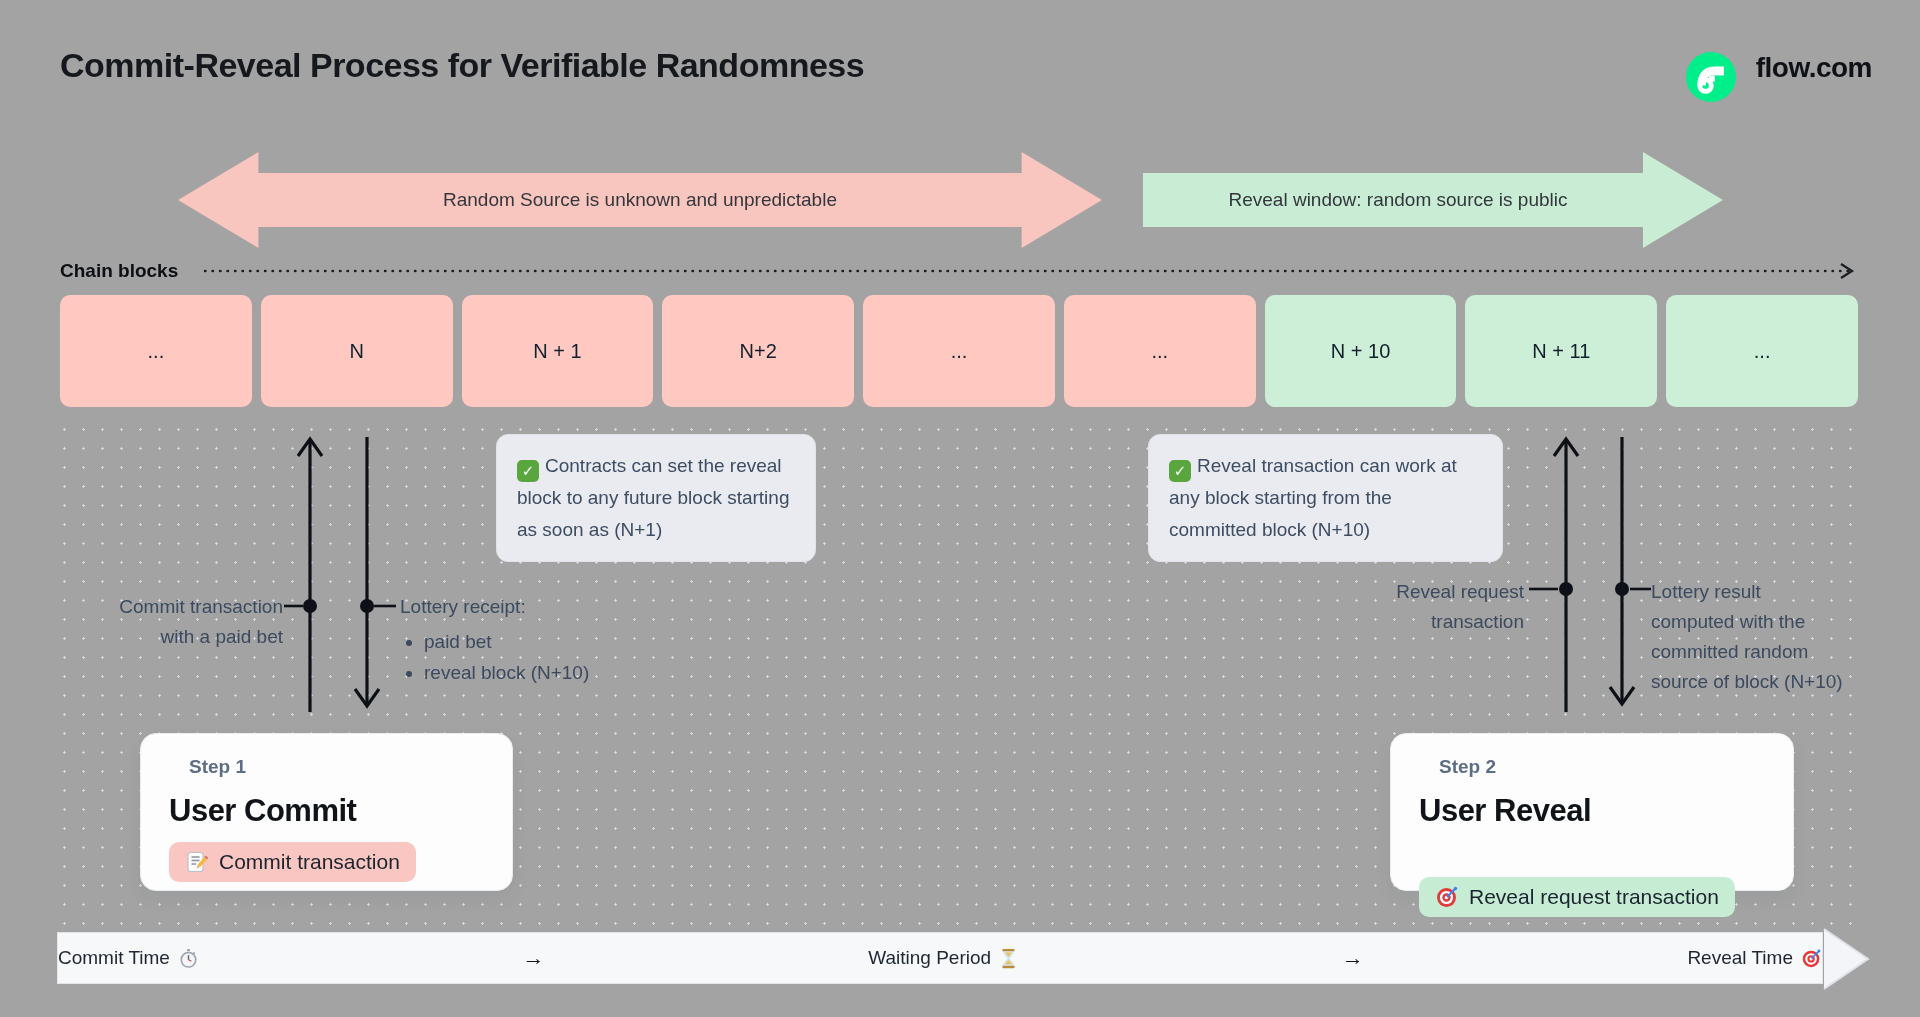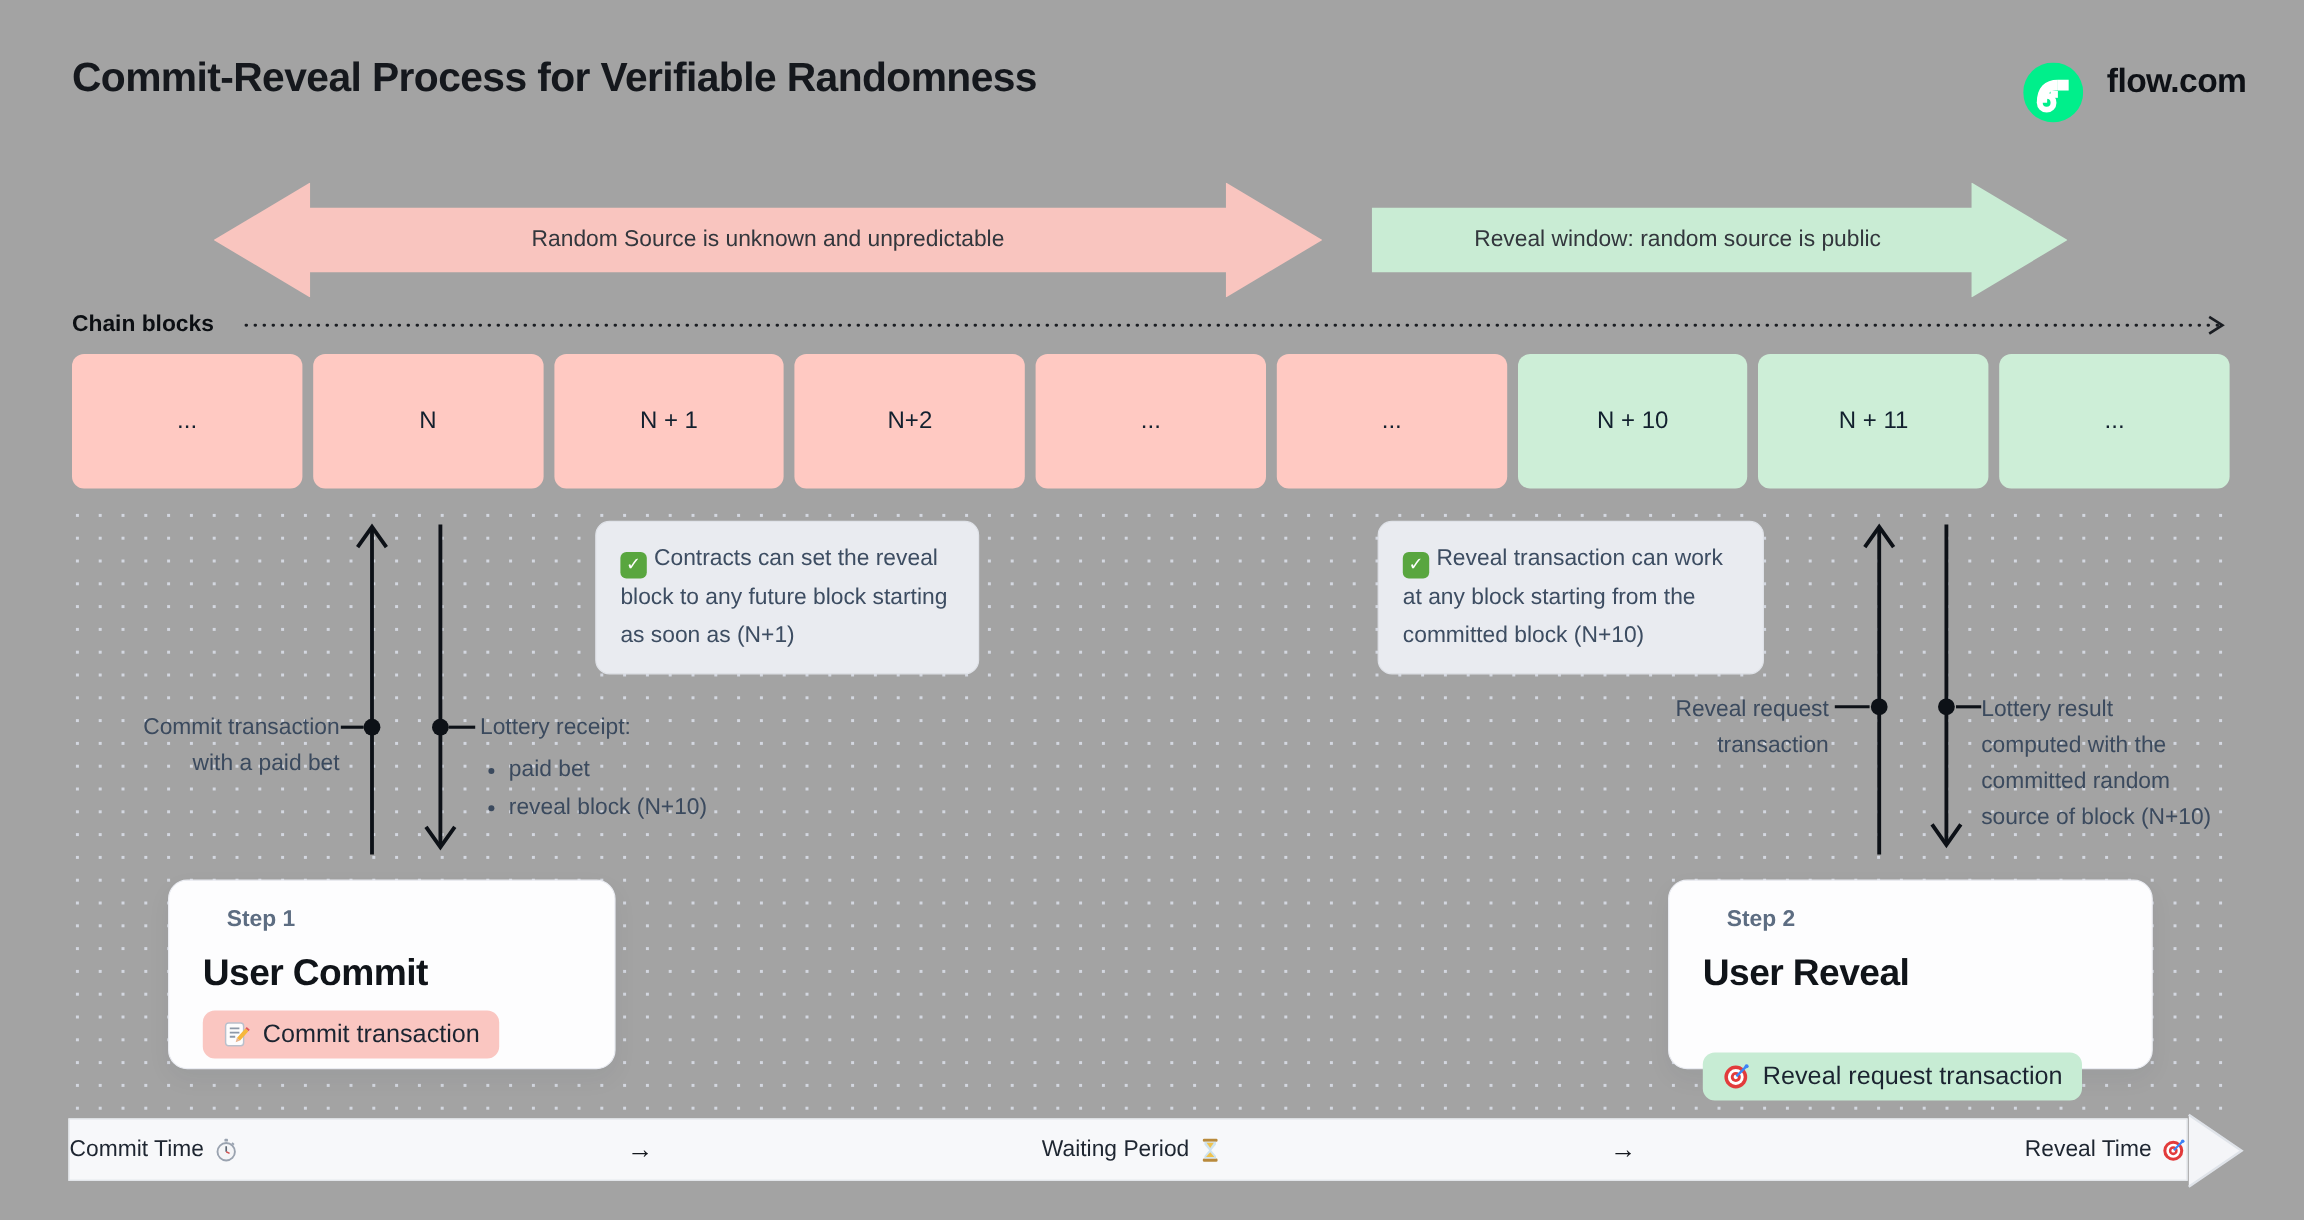--- a/index.html
+++ b/index.html
@@ -26,21 +26,21 @@
   .block[data-color="pink"]{background:#ffc9c2;}
   .block[data-color="green"]{background:#cdeed7;}
   
   .dotgrid{position:absolute;left:55px;top:420px;width:1810px;height:510px;
     background-image:radial-gradient(circle,#d3d7e0 1.2px,transparent 1.3px);
     background-size:19px 19px;}
   
   .callout{position:absolute;top:434px;background:#e9ebf0;border:1px solid #dfe2e8;border-radius:12px;
     padding:15px 20px;font-size:19px;line-height:32px;color:#3d4d62;box-sizing:border-box;}
   .callout.left{left:460px;width:320px;margin-left:36px;}
-  .callout.right{left:1148px;width:322px;}
+  .callout.right{left:1148px;width:355px;}
   .check-icon{display:inline-flex;align-items:center;justify-content:center;vertical-align:-4px;
     width:22px;height:22px;border-radius:5px;background:#59a63f;color:#fff;font-size:15px;font-weight:700;margin-right:6px;}
   
   .ann{position:absolute;font-size:19px;line-height:30px;color:#3b4a5e;}
   .ann.right-align{text-align:right;}
   .ann ul{margin:4px 0 0 0;padding-left:24px;}
   .ann li{line-height:31px;}
   
   .card{position:absolute;top:733px;height:158px;background:#fdfdfe;border:1px solid #eaecf2;border-radius:16px;
     box-shadow:0 8px 20px rgba(25,35,60,.05);box-sizing:border-box;padding:22px 28px;}

